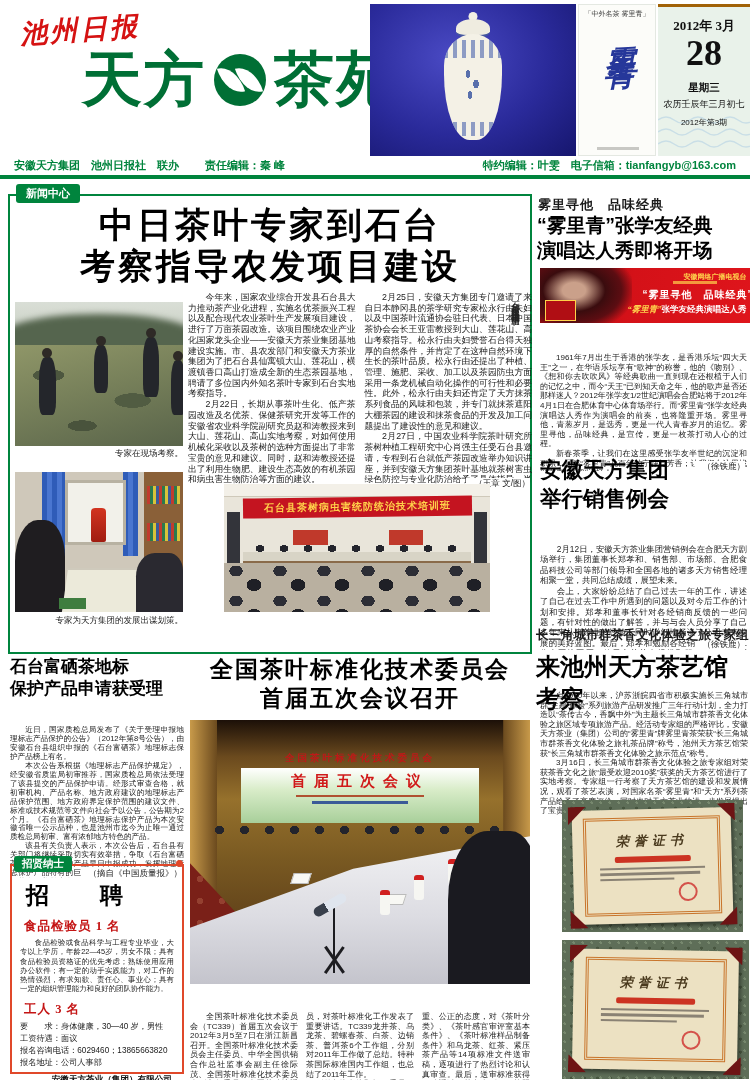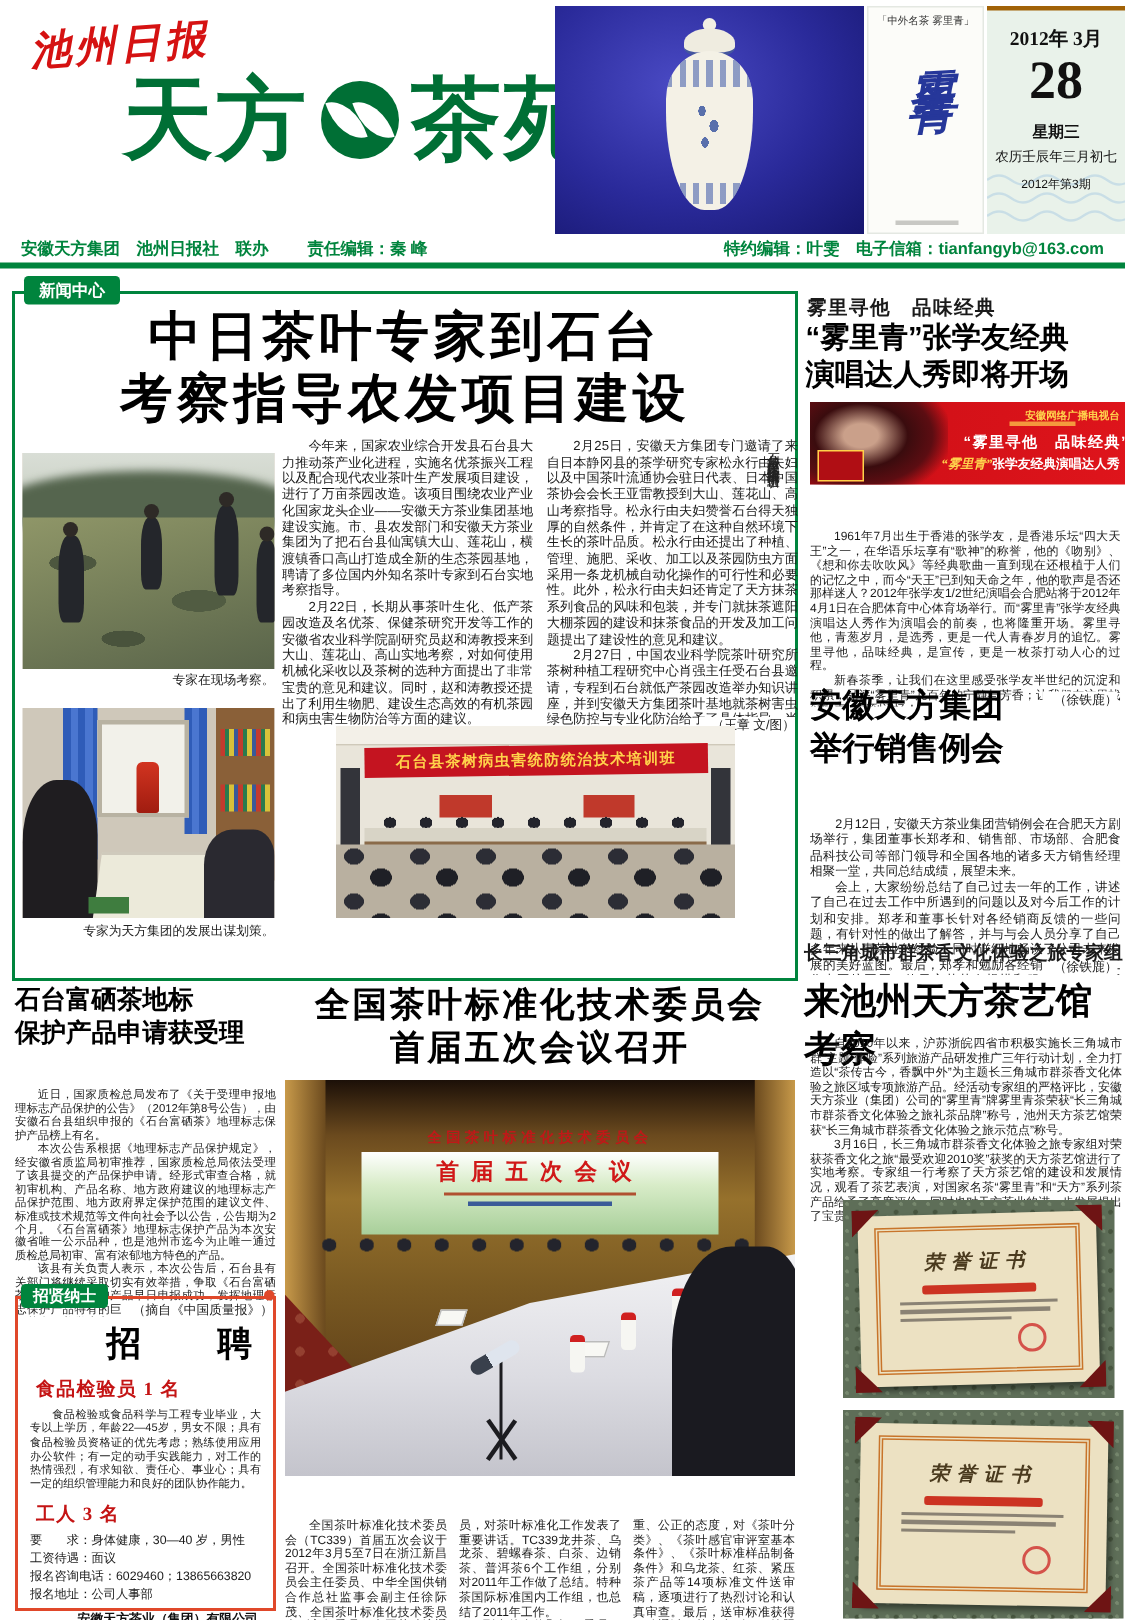--- a/index.html
+++ b/index.html
@@ -179,21 +179,21 @@
   .cl2{margin-right:14%;} .cl3{margin-right:34%;}
   .cert-seal{position:absolute;right:16%;bottom:10%;width:15px;height:15px;border-radius:50%;
       border:2px solid rgba(204,34,34,.75);}
 
   
   #headline4{left:10px;top:656px;width:176px;font-size:17px;font-weight:900;line-height:1.3;color:#000;}
   #body4{left:10px;top:702px;width:174px;height:152px;font-size:7.6px;line-height:1.18;}
   #recruit{left:10px;top:864px;width:174px;height:210px;border:2px solid #e0482a;box-sizing:border-box;}
   #recruit-badge{left:14px;top:856px;font-size:10.5px;padding:1px 8px;}
   #recruit-dot{left:176px;top:860px;width:7px;height:7px;border-radius:50%;background:#e0482a;}
-  #rc-title{margin-top:14px;text-align:right;font-size:23px;font-weight:900;letter-spacing:14px;
+  #rc-title{margin-top:14px;text-align:left;font-size:23px;font-weight:900;letter-spacing:14px;
       text-indent:14px;color:#000;}
   .rc-job{margin:7px 0 3px 12px;font-family:"Liberation Serif",serif;font-weight:bold;
       font-size:12.5px;color:#c41414;letter-spacing:1px;}
   #rc-desc{margin:0 8px;font-size:7.4px;line-height:1.25;text-align:justify;text-indent:2em;color:#1a1a1a;}
   .rc-line{margin:1px 8px 0;font-size:8.2px;line-height:1.35;color:#1a1a1a;}
   #rc-sign{margin:6px 10px 0;text-align:right;font-size:8.6px;font-weight:bold;}
 
   
   #headline5{left:192px;top:655px;width:336px;text-align:center;font-size:23px;
       font-weight:900;line-height:1.28;letter-spacing:2px;color:#000;}

